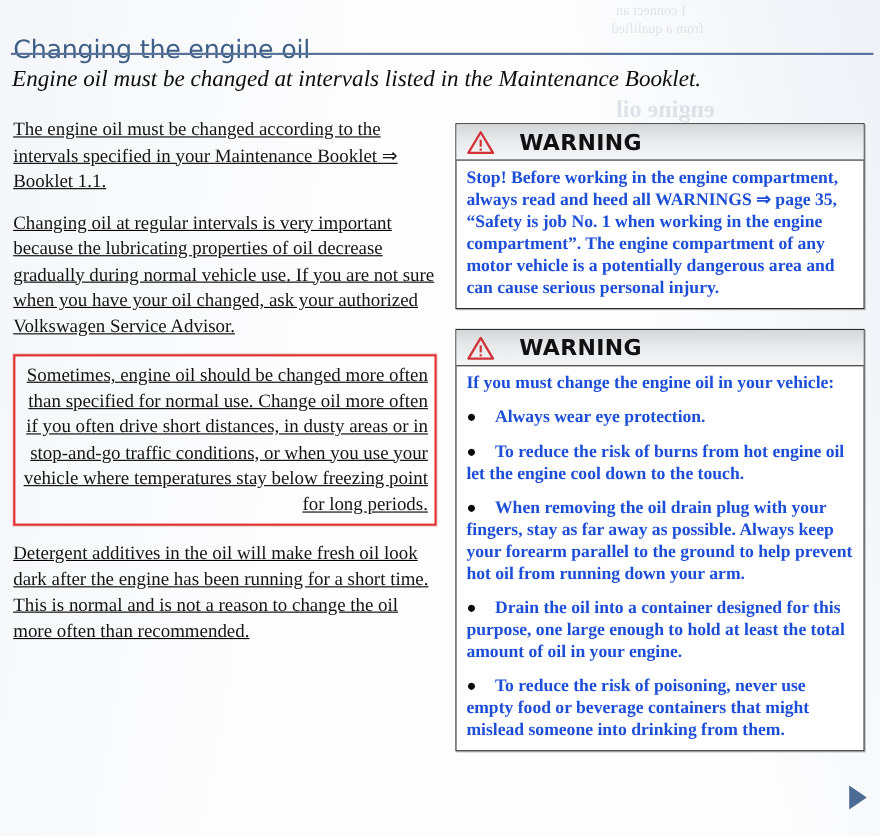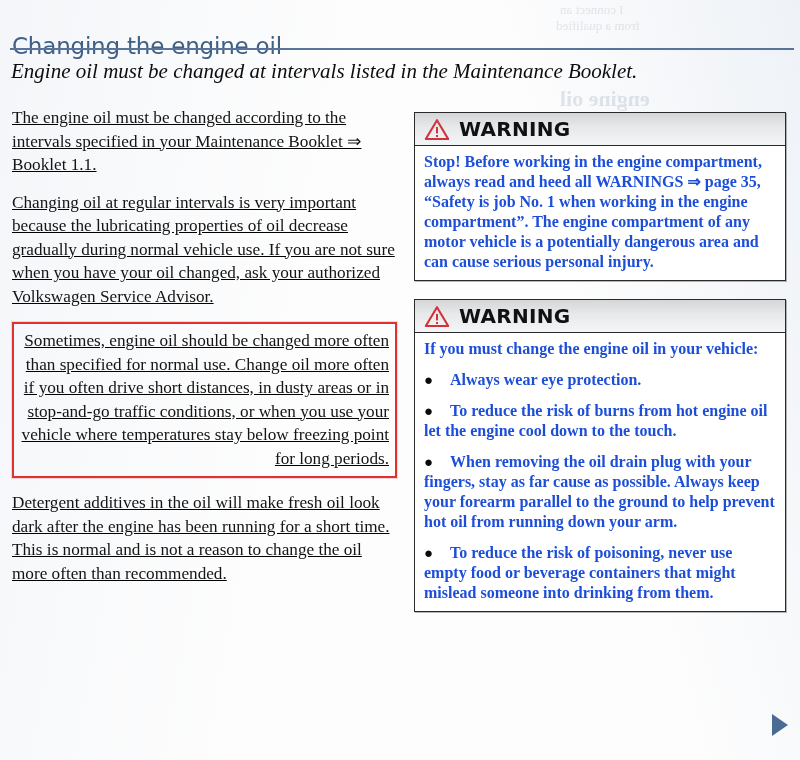--- a/index.html
+++ b/index.html
@@ -109,21 +109,21 @@
   }
   .warnbox {
     border: 1.5px solid #2a2a2a;
     background: #ffffff;
     margin-bottom: 18px;
     box-shadow: 1px 1px 0 rgba(0,0,0,0.28);
   }
   .warn-head {
     display: flex;
     align-items: center;
-    gap: 9px;
+    gap: 22px;
     padding: 4px 8px 4px 9px;
     border-bottom: 1.5px solid #2a2a2a;
     background: linear-gradient(180deg, #d4d6d8 0%, #e7e9ea 45%, #f4f5f6 100%);
   }
   .warn-head .label {
     font-family: "DejaVu Sans", sans-serif;
     font-size: 20px;
     font-weight: bold;
     letter-spacing: 0.3px;
     color: #111111;
@@ -215,21 +215,22 @@
           <rect x="12" y="9" width="2" height="6.4" fill="#d1333a"></rect>
           <rect x="12" y="17" width="2" height="2" fill="#d1333a"></rect>
         </svg>
         <span class="label">WARNING</span>
       </div>
       <div class="warn-body">
         <p>If you must change the engine oil in your vehicle:</p>
 
         <p class="bullet-item"><span class="dot"></span><span>Always wear eye protection.</span></p>
         <p class="bullet-item"><span class="dot"></span><span>To reduce the risk of burns from hot engine oil let the engine cool down to the touch.</span></p>
-        <p class="bullet-item"><span class="dot"></span><span>When removing the oil drain plug with your fingers, stay as far cause as possible. Always keep your forearm parallel to the ground to help prevent hot oil from running down your arm.</span></p>
+        <p class="bullet-item"><span class="dot"></span><span>When removing the oil drain plug with your fingers, stay as far away as possible. Always keep your forearm parallel to the ground to help prevent hot oil from running down your arm.</span></p>
+        <p class="bullet-item"><span class="dot"></span><span>Drain the oil into a container designed for this purpose, one large enough to hold at least the total amount of oil in your engine.</span></p>
         <p class="bullet-item"><span class="dot"></span><span>To reduce the risk of poisoning, never use empty food or beverage containers that might mislead someone into drinking from them.</span></p>
       </div>
     </div>
 
   </div>
 
   <div class="cont-marker"></div>
 
 </div>
 

